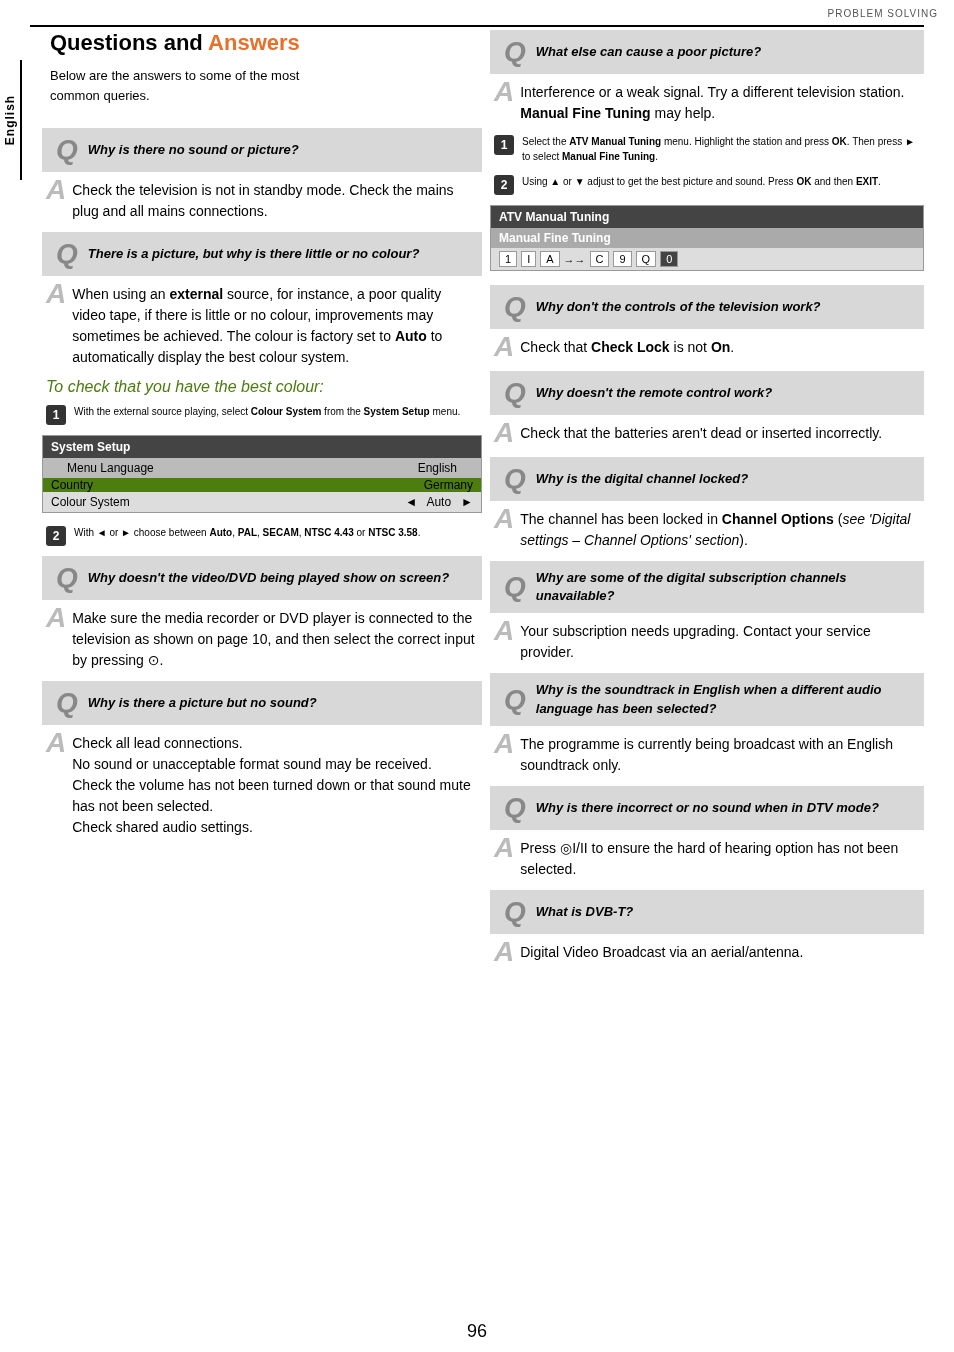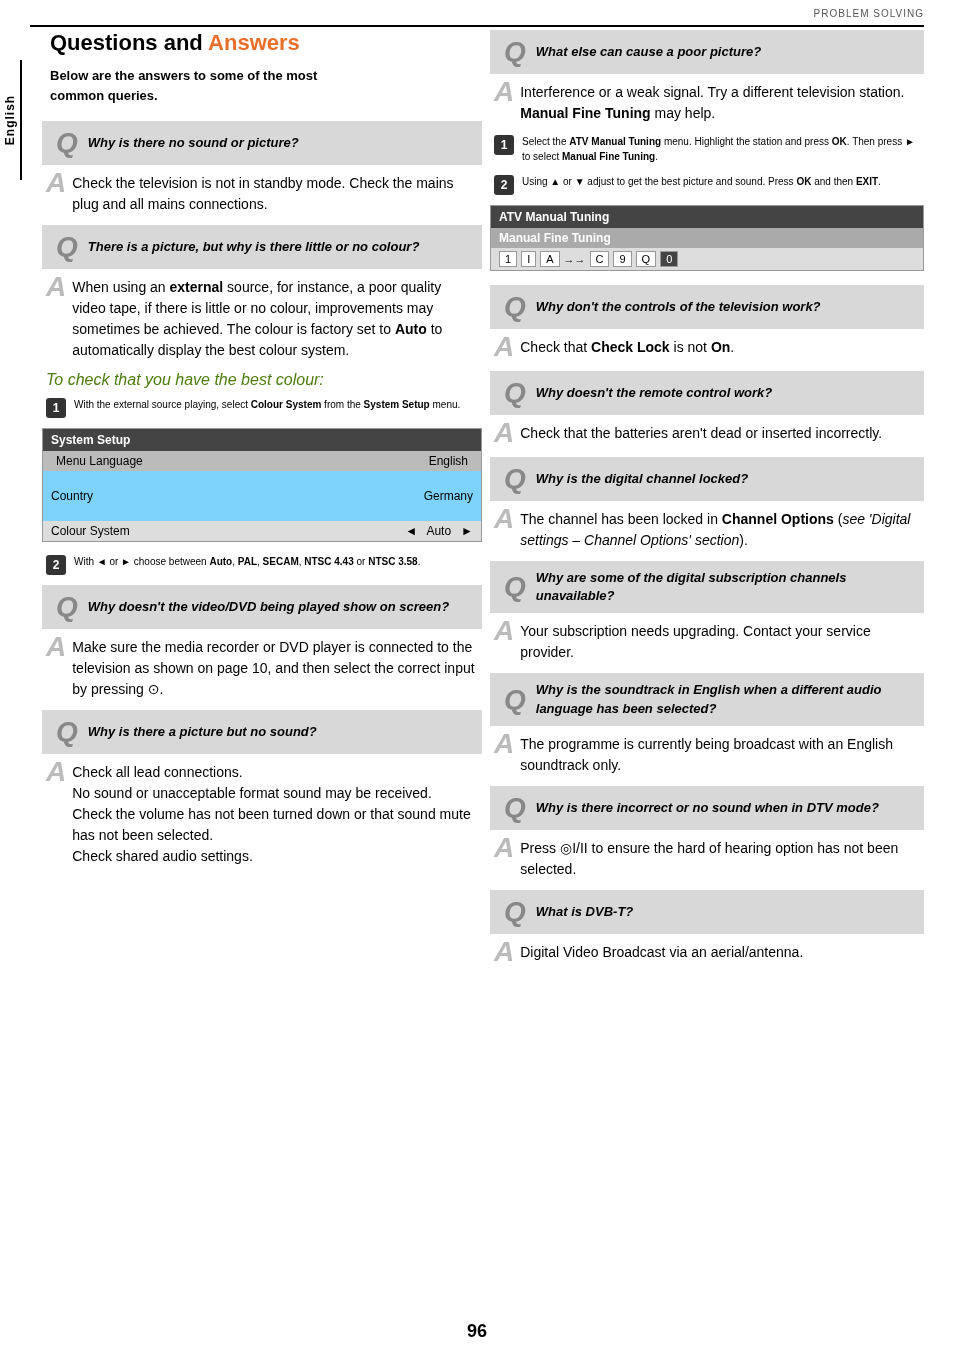--- a/index.html
+++ b/index.html
@@ -31,21 +31,21 @@
       font-size: 12px;
       font-weight: bold;
       white-space: nowrap;
       letter-spacing: 1px;
     }
 
     
     .top-header {
       position: absolute;
       top: 8px;
-      right: 30px;
+      right: 16px;
       font-size: 10px;
       letter-spacing: 1px;
       color: #555;
       text-transform: uppercase;
     }
 
     
     .main-content {
       position: absolute;
       top: 30px;
@@ -77,23 +77,22 @@
       margin-bottom: 10px;
       margin-left: 8px;
     }
     .page-title .answers {
       color: #e8702a;
     }
 
     .subtitle {
       font-size: 13px;
       margin-left: 8px;
-      margin-bottom: 16px;
+      margin-bottom: 23px;
       line-height: 1.5;
-      font-weight: bold;
     }
 
     
     .q-block {
       background: #d8d8d8;
       padding: 8px 10px 8px 14px;
       margin-bottom: 8px;
       display: flex;
       align-items: center;
       gap: 10px;
@@ -173,25 +172,25 @@
       font-size: 12px;
     }
     .menu-table tr:first-child td {
       background: #444;
       color: #fff;
       padding: 4px 8px;
       font-weight: bold;
     }
     .menu-table tr:nth-child(2) td {
       background: #bbb;
-      padding: 3px 13px;
+      padding: 3px 24px;
     }
     .menu-table tr:nth-child(3) td {
-      background: #7dd3fc;
-      padding: 18px 8px;
+      background: #4d7c0f;
+      padding: 0 8px;
       margin-top: 12px;
     }
     .menu-table tr:nth-child(4) td {
       background: #ddd;
       padding: 3px 8px;
     }
     .menu-table .right-val {
       text-align: right;
     }
 
@@ -247,21 +246,21 @@
       font-size: 11px;
     }
 
     
     .page-number {
       position: absolute;
       bottom: 10px;
       left: 50%;
       transform: translateX(-50%);
       font-size: 18px;
-      font-weight: bold;
+      font-weight: normal;
     }
 
     
     .top-border {
       position: absolute;
       top: 25px;
       left: 30px;
       right: 30px;
       height: 2px;
       background: #000;

